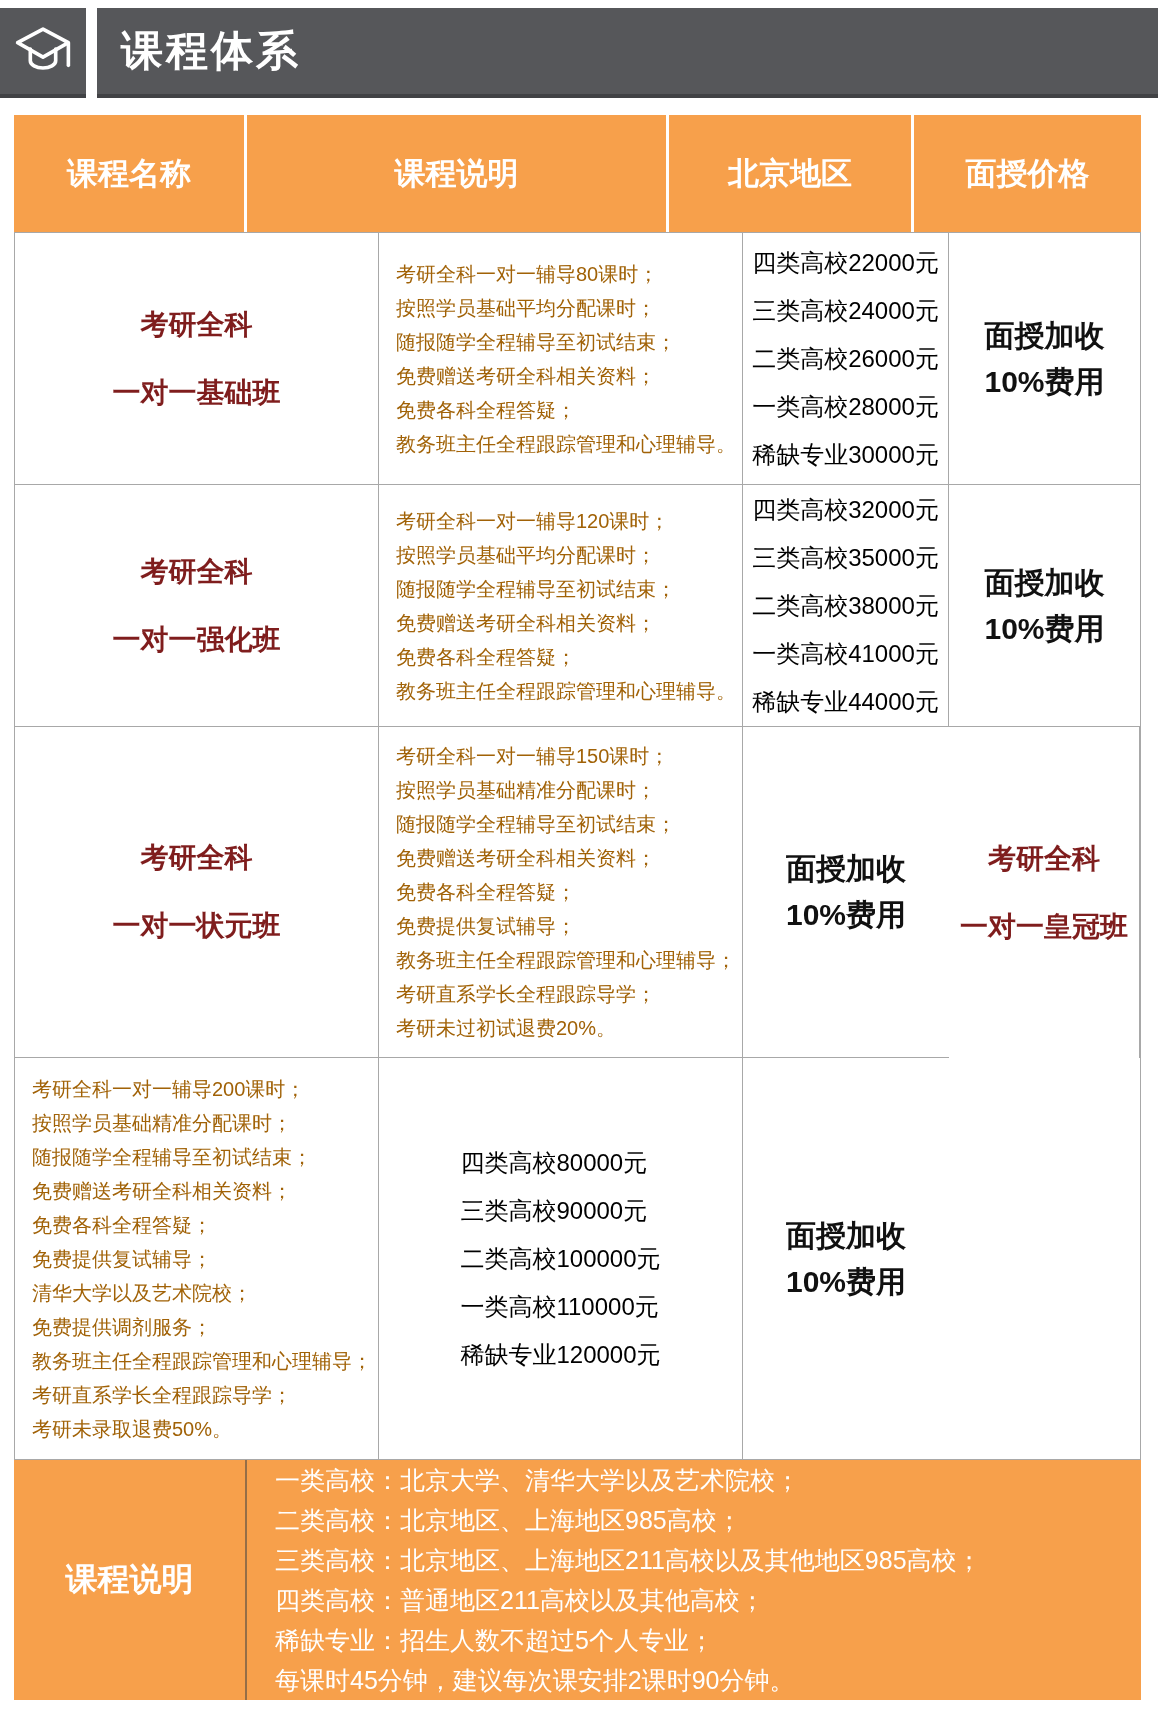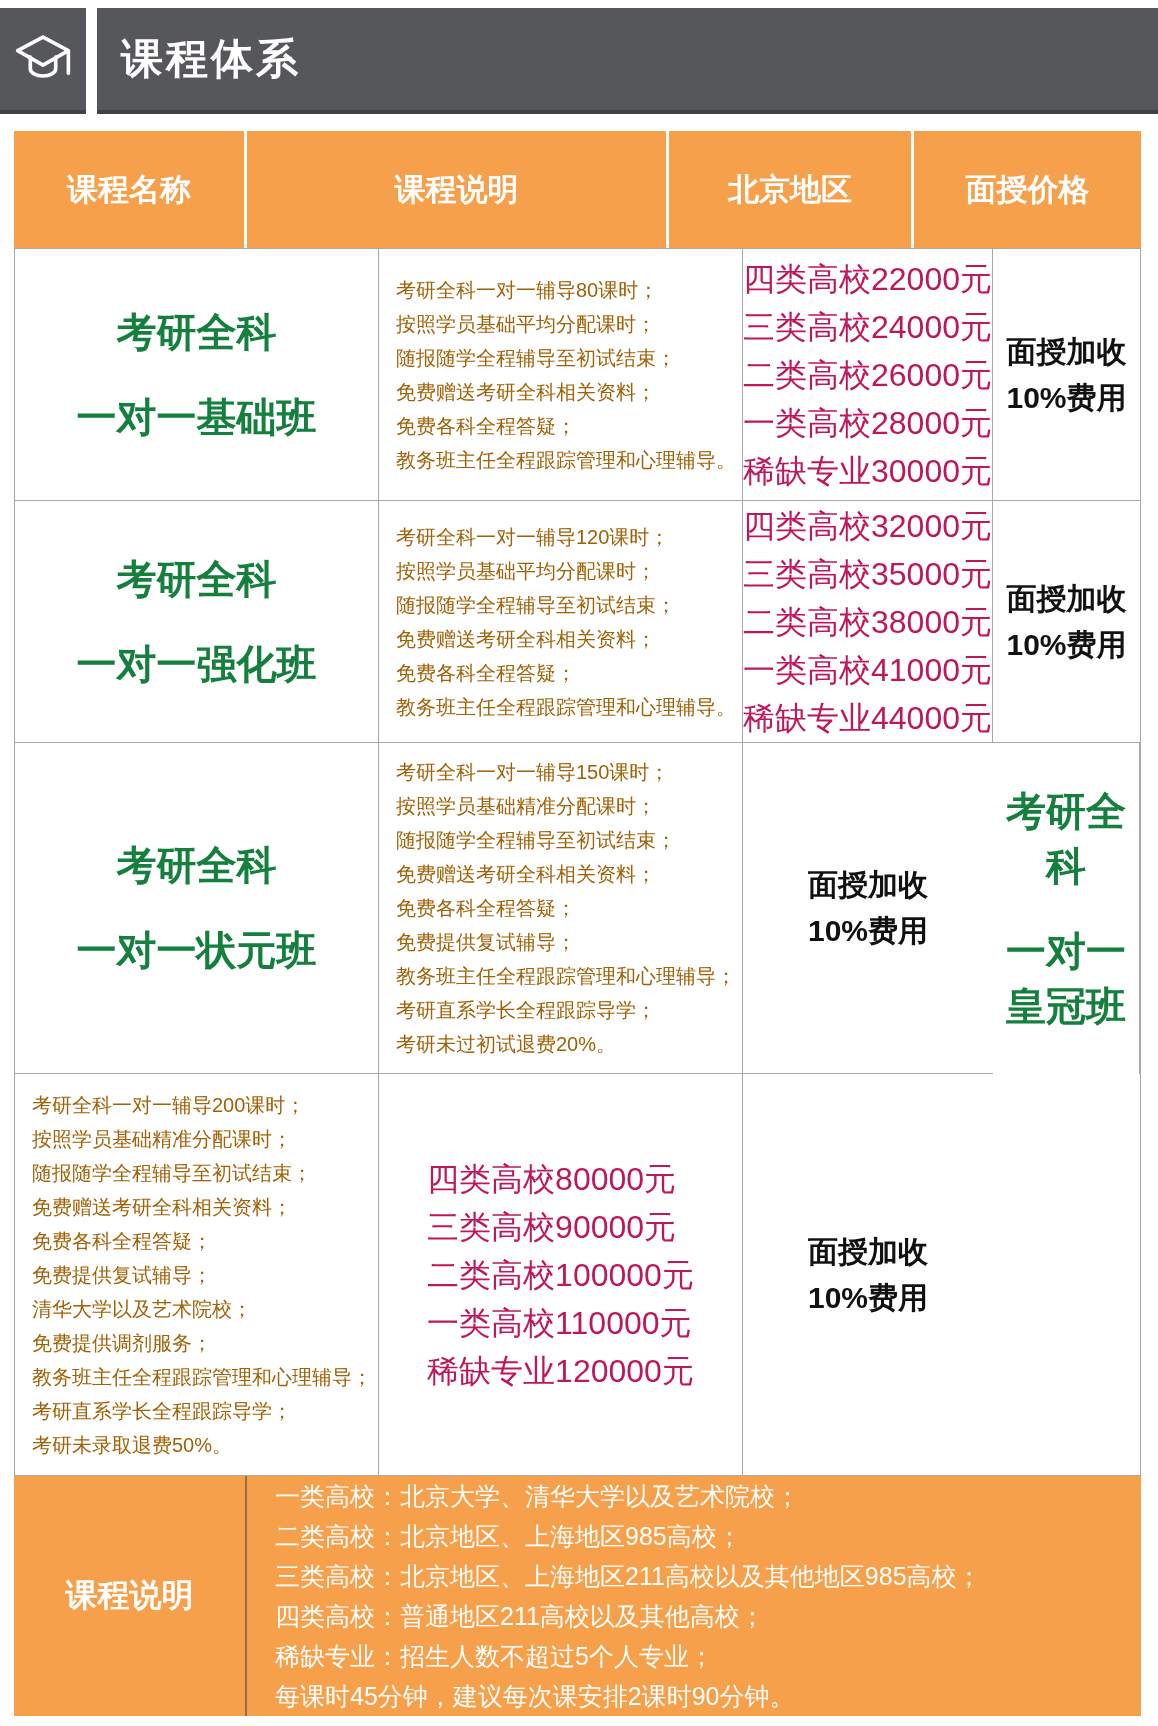--- a/index.html
+++ b/index.html
@@ -4,21 +4,21 @@
 <style>
   html,body { margin:0; padding:0; }
   body {
     width:1158px; height:1726px;
     background:#ffffff;
     font-family:"Liberation Sans", sans-serif;
     overflow:hidden;
   }
 
   
-  .topbar { display:flex; margin-top:8px; height:106px; gap:11px; }
+  .topbar { display:flex; margin-top:8px; height:90px; gap:11px; }
   .icon-box {
     width:86px; background:#56575A;
     display:flex; align-items:center; justify-content:center;
     border-bottom:4px solid #414245; box-sizing:border-box;
   }
   .title-box {
     flex:1; background:#56575A;
     display:flex; align-items:center; padding-left:24px;
     border-bottom:4px solid #414245; box-sizing:border-box;
   }
@@ -45,28 +45,28 @@
     border:1px solid #a8a8a8;
   }
   .cell {
     background:#fff; box-sizing:border-box;
     display:flex; flex-direction:column; justify-content:center;
   }
   .cell.br { border-right:1px solid #a8a8a8; }
   .cell.bb { border-bottom:1px solid #a8a8a8; }
 
   .name-cell { align-items:center; text-align:center; gap:30px; }
-  .name-line { font-size:40px; font-weight:bold; color:#15803d; }
+  .name-line { font-size:28px; font-weight:bold; color:#7f1d1d; }
 
   .desc-cell { padding:12px 6px 12px 17px; align-items:flex-start; }
   .dline { font-size:20px; line-height:34px; color:#a16207; white-space:nowrap; }
 
   .price-cell { align-items:center; }
   .pbox { text-align:left; }
-  .pline { font-size:32px; line-height:48px; color:#be185d; white-space:nowrap; }
+  .pline { font-size:24px; line-height:48px; color:#000000; white-space:nowrap; }
 
   .offline-cell { align-items:center; }
   .obox { text-align:left; }
   .oline { font-size:30px; font-weight:bold; line-height:46px; color:#111; white-space:nowrap; }
 
   .tfoot {
     display:grid; grid-template-columns:233fr 894fr;
     height:239px;
   }
   .foot-label {

